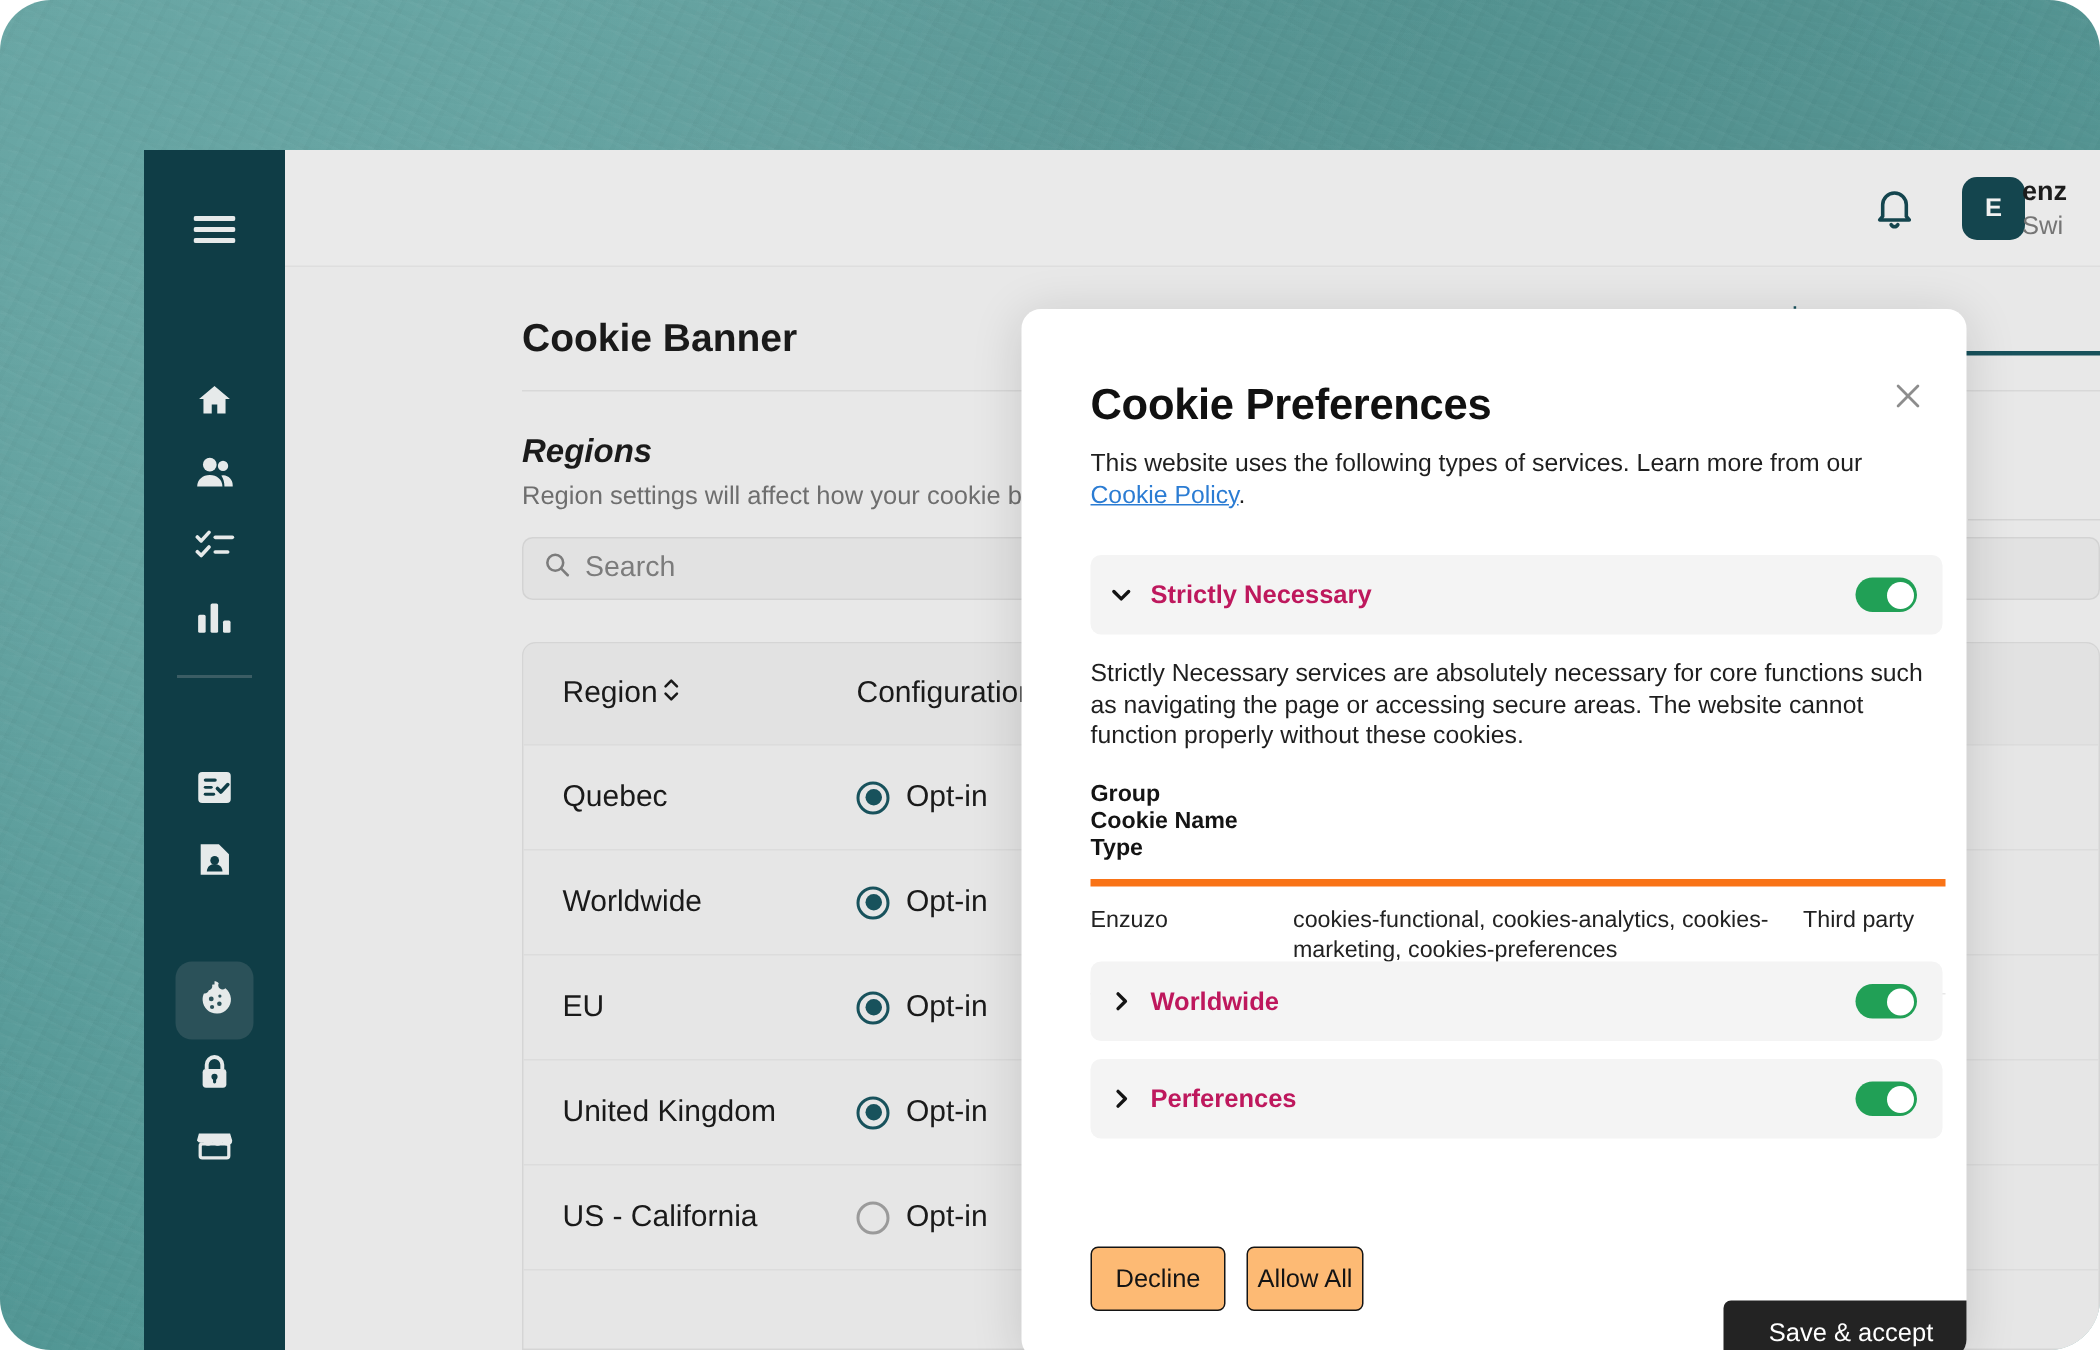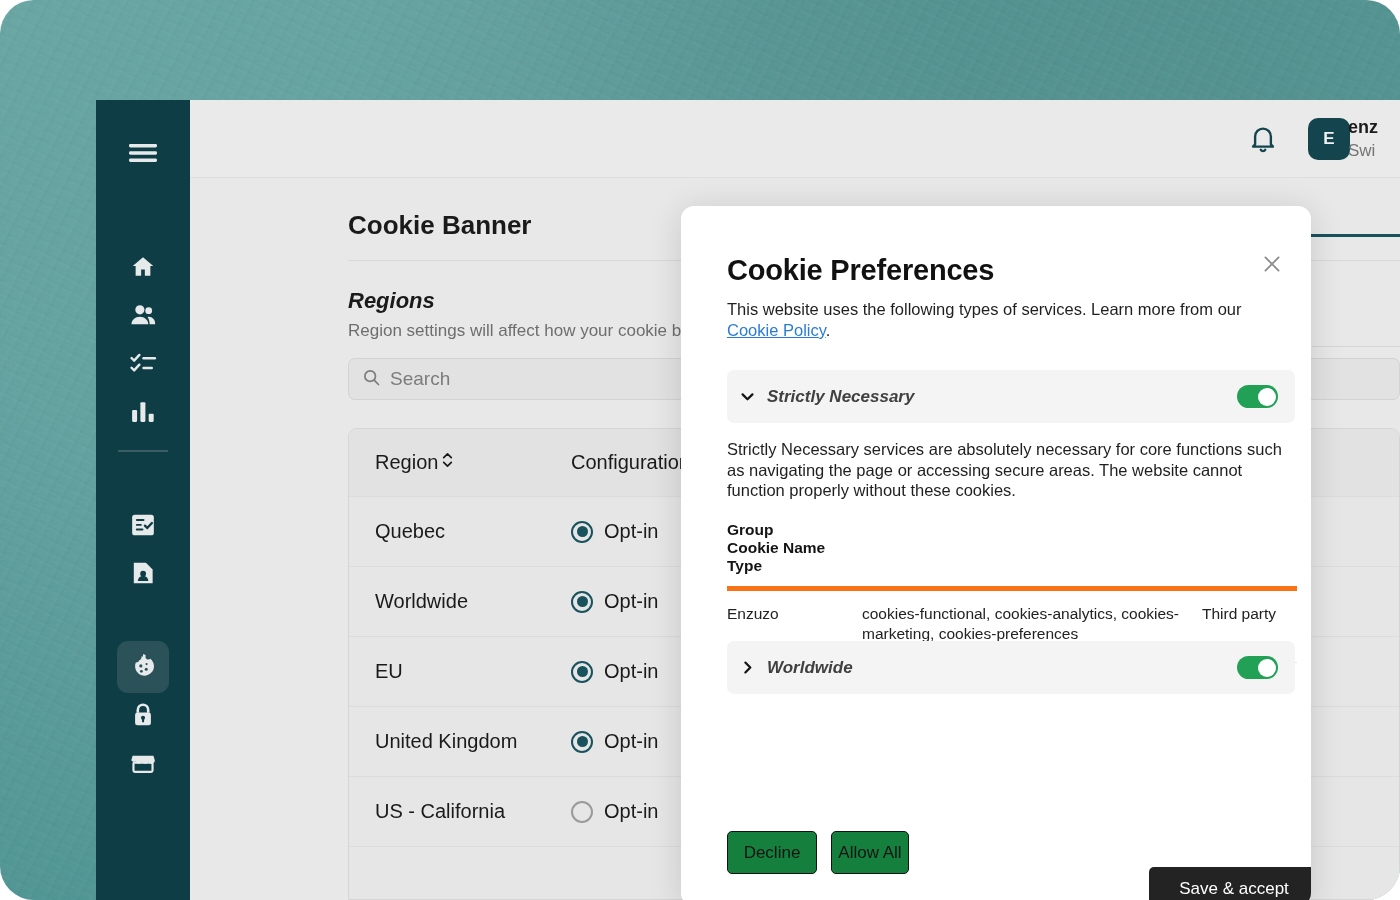--- a/index.html
+++ b/index.html
@@ -154,21 +154,21 @@
     font-size: 16.5px; line-height: 1.27; color: #1f1f1f;
   }
   #m-desc a { color: #2b7cd3; text-decoration: underline; margin-top: 20px; }
 
   .acc {
     position: absolute; left: 46px; width: 568px; height: 53px;
     background: #f4f4f4; border-radius: 7px;
     display: flex; align-items: center;
   }
   .acc .chev { width: 40px; display: flex; justify-content: center; align-items: center; }
-  .acc .lbl { font-size: 17px; font-weight: 700; color: #404040; font-style: italic; }
+  .acc .lbl { font-size: 17px; font-weight: 700; color: #be185d; }
   .toggle {
     position: absolute; right: 17px; width: 41px; height: 23px;
     background: #21a056; border-radius: 12px;
   }
   .toggle::after {
     content: ""; position: absolute; right: 2.5px; top: 2.5px;
     width: 18px; height: 18px; border-radius: 50%; background: #fff;
   }
 
   #acc-desc {
@@ -184,21 +184,21 @@
   #ck-table .b { font-size: 15.5px; color: #222; line-height: 1.3; }
   .col-g { width: 135px; }
   .col-c { width: 340px; }
   .col-t { width: 95px; }
 
   .btn {
     position: absolute; height: 43px; border-radius: 5px;
     display: flex; align-items: center; justify-content: center;
     font-size: 17px;
   }
-  .btn.outline { background: #15803d; border: 1.6px solid #141414; color: #141414; }
+  .btn.outline { background: #fdba74; border: 1.6px solid #141414; color: #141414; }
   .btn.dark { background: #232323; color: #fff; }
 </style>
 </head>
 <body>
 
 <div id="backdrop">
   <div class="noise"></div>
 </div>
 
 <div id="app">
@@ -479,17 +479,26 @@
   <div class="acc" style="top:435px">
     <span class="chev">
       <svg width="15" height="15" viewBox="0 0 14 14" fill="none" stroke="#141414" stroke-width="2.1" stroke-linecap="round" stroke-linejoin="round">
         <path d="M5 2.4 9.6 7 5 11.6"></path>
       </svg>
     </span>
     <span class="lbl">Worldwide</span>
     <span class="toggle"></span>
   </div>
 
+  <div class="acc" style="top:500px">
+    <span class="chev">
+      <svg width="15" height="15" viewBox="0 0 14 14" fill="none" stroke="#141414" stroke-width="2.1" stroke-linecap="round" stroke-linejoin="round">
+        <path d="M5 2.4 9.6 7 5 11.6"></path>
+      </svg>
+    </span>
+    <span class="lbl">Perferences</span>
+    <span class="toggle"></span>
+  </div>
 
   <div class="btn outline" style="left:46px; top:625px; width:90px">Decline</div>
   <div class="btn outline" style="left:150px; top:625px; width:78px">Allow All</div>
   <div class="btn dark" style="left:468px; top:661px; width:170px">Save &amp; accept</div>
 </div>
 
 </body></html>

